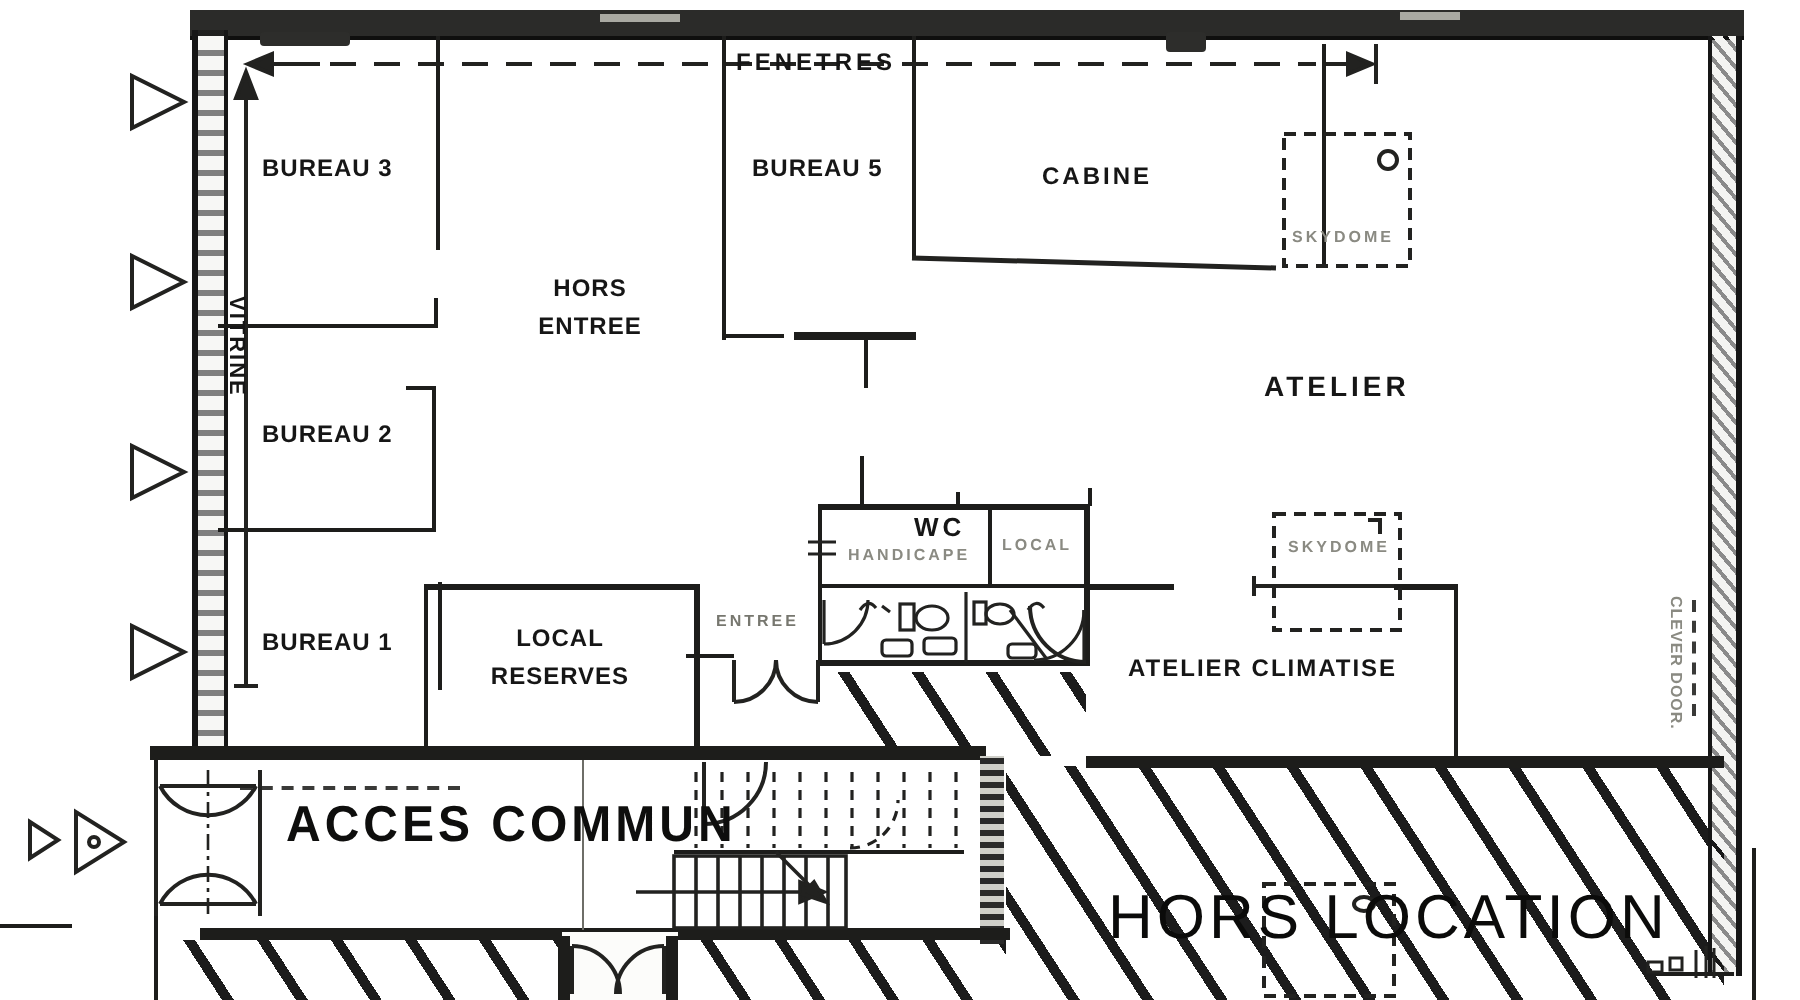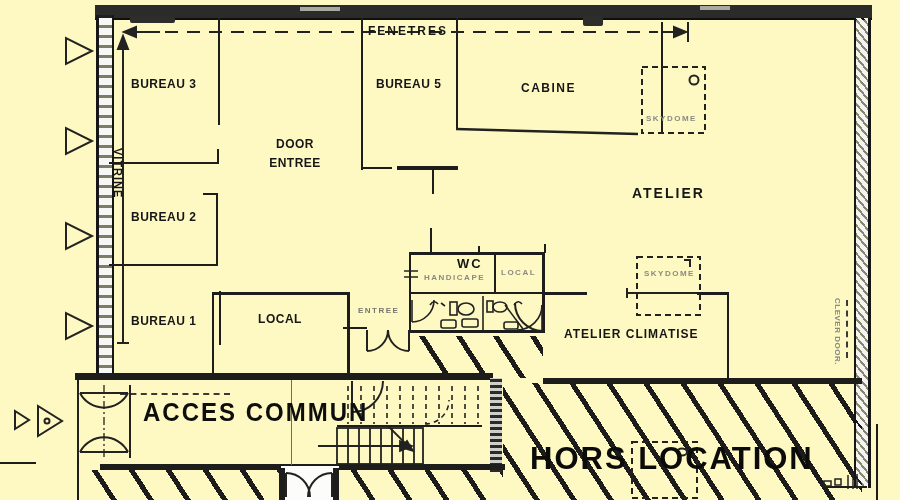--- a/index.html
+++ b/index.html
@@ -1,16 +1,16 @@
 <!DOCTYPE html>
 <html><head>
 <meta charset="utf-8">
 <style>
   html,body{margin:0;padding:0;background:#e8e8e6;}
-  #stage{position:relative;width:900px;height:500px;background:#fef9c3;overflow:hidden;
+  #stage{position:relative;width:900px;height:500px;background:#ffffff;overflow:hidden;
          font-family:"Liberation Sans", sans-serif;color:#161616;}
   
   .w{position:absolute;background:#1d1d1b;z-index:2;}
   .blob{position:absolute;background:#2d2d2b;border-radius:2px;z-index:2;}
   .lite{position:absolute;background:#a9a9a2;z-index:3;}
   .topwall{position:absolute;left:95px;top:5px;width:777px;height:13px;background:#2b2b29;
            border-bottom:2px solid #0f0f0e;z-index:2;}
   .vitrine{position:absolute;left:96px;top:15px;width:13px;height:363px;z-index:2;
            border-left:3px solid #161616;border-right:2px solid #161616;
            background:repeating-linear-gradient(0deg,rgba(22,22,22,.55) 0 3px,#f7f7f5 3px 10px);}
@@ -19,21 +19,21 @@
            background:repeating-linear-gradient(50deg,rgba(22,22,22,.5) 0 2px,#f4f4f2 2px 6px);}
   .texwall{position:absolute;left:490px;top:378px;width:12px;height:94px;z-index:2;
            background:repeating-linear-gradient(0deg,#2a2a2a 0 3px,#cfcfc9 3px 6px);}
   .hatch{position:absolute;z-index:1;
          background:repeating-linear-gradient(57deg,transparent 0 26px,#1c1c1c 26px 31px);}
   .dashline{position:absolute;border-top:2px dashed #3a3a38;z-index:2;}
   .dashv{position:absolute;border-left:2px dashed #3a3a38;z-index:4;}
   .lbl{position:absolute;z-index:5;white-space:nowrap;font-weight:bold;}
   .room{font-size:12px;letter-spacing:.5px;color:#161616;}
   .big{font-size:24px;font-weight:800;letter-spacing:2px;color:#0e0e0d;transform:scaleY(1.05);}
-  .huge{font-size:31px;font-weight:700;letter-spacing:2px;color:#0b0b0a;}
+  .huge{font-size:31px;font-weight:400;letter-spacing:2px;color:#0b0b0a;margin-left:24px;}
   .faint{font-size:8px;font-weight:bold;letter-spacing:1.5px;color:#8a8a82;}
   .vert{writing-mode:vertical-rl;}
   .center{text-align:center;line-height:1.55;white-space:normal;}
   svg.lines{position:absolute;left:0;top:0;z-index:3;}
 </style>
 </head>
 <body>
 
 <div id="stage">
 
@@ -239,28 +239,29 @@
     </g>
   </svg>
 
   <div class="lbl" style="left:368px;top:24px;font-size:12px;letter-spacing:2px;">FENETRES</div>
   <div class="lbl vert" style="left:112px;top:148px;font-size:11px;letter-spacing:1px;">VITRINE</div>
 
   <div class="lbl room" style="left:131px;top:77px;">BUREAU 3</div>
   <div class="lbl room" style="left:376px;top:77px;">BUREAU 5</div>
   <div class="lbl room" style="left:521px;top:81px;letter-spacing:1.5px;">CABINE</div>
   <div class="lbl room center" style="left:252px;top:135px;width:86px;">
-    <div>DOOR</div>
+    <div>HORS</div>
     <div>ENTREE</div>
   </div>
   <div class="lbl room" style="left:632px;top:185px;font-size:14px;letter-spacing:2px;">ATELIER</div>
   <div class="lbl room" style="left:131px;top:210px;">BUREAU 2</div>
   <div class="lbl room" style="left:131px;top:314px;">BUREAU 1</div>
   <div class="lbl room center" style="left:232px;top:310px;width:96px;">
     <div>LOCAL</div>
+    <div>RESERVES</div>
   </div>
   <div class="lbl faint" style="left:358px;top:306px;color:#77776f;">ENTREE</div>
   <div class="lbl" style="left:457px;top:256px;font-size:13px;letter-spacing:2px;">WC</div>
   <div class="lbl faint" style="left:424px;top:273px;">HANDICAPE</div>
   <div class="lbl faint" style="left:501px;top:268px;">LOCAL</div>
   <div class="lbl room" style="left:564px;top:327px;letter-spacing:1px;">ATELIER CLIMATISE</div>
   <div class="lbl faint" style="left:646px;top:114px;">SKYDOME</div>
   <div class="lbl faint" style="left:644px;top:269px;">SKYDOME</div>
   <div class="lbl faint vert" style="left:832px;top:298px;height:66px;line-height:1.3;writing-mode:vertical-lr;letter-spacing:.5px;">CLEVER DOOR.</div>
 

